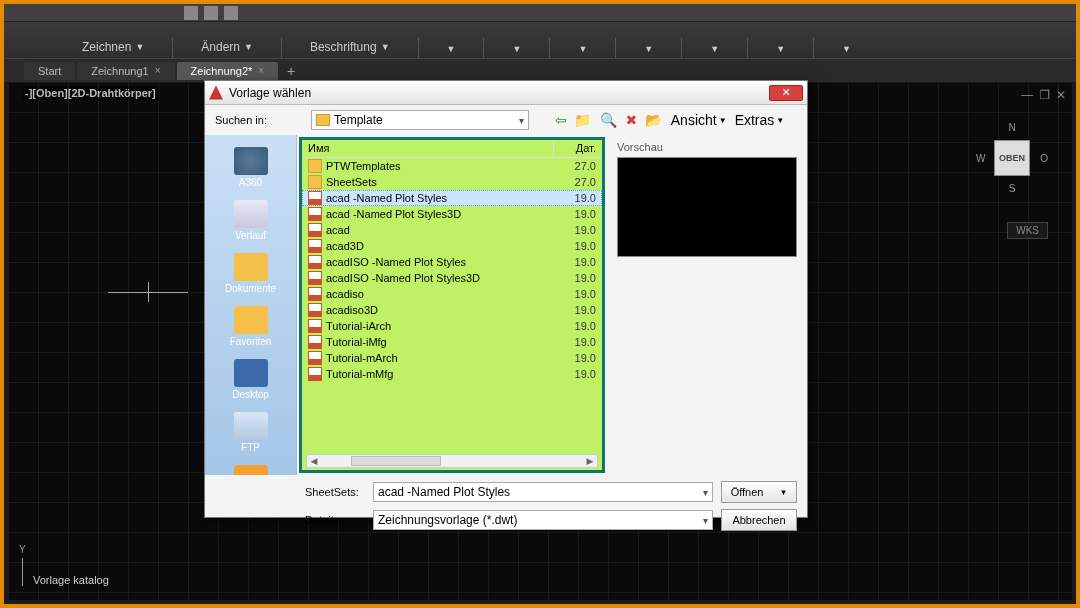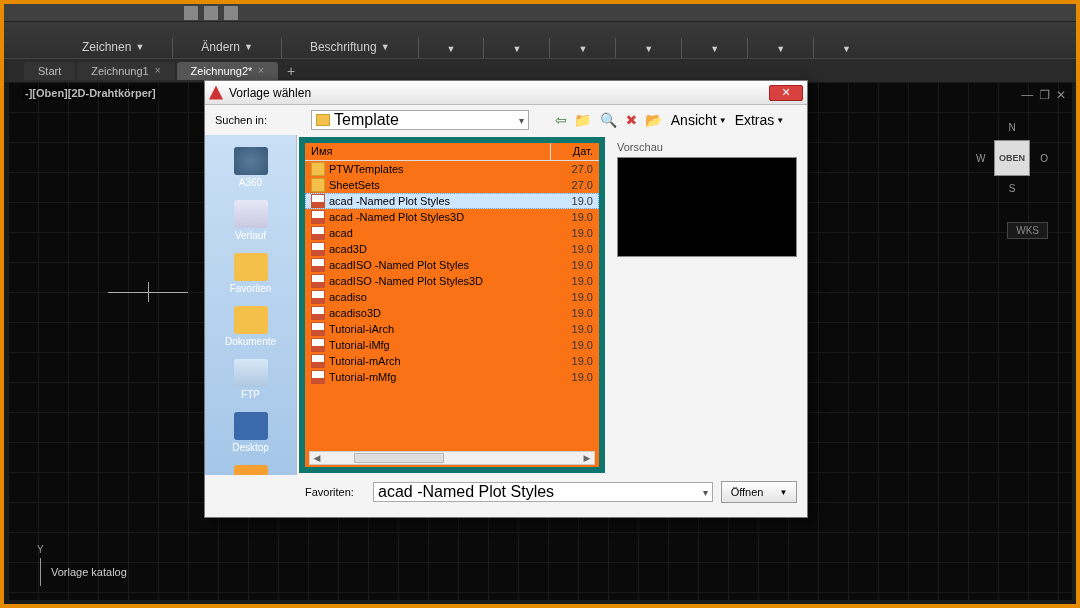--- a/index.html
+++ b/index.html
@@ -20,52 +20,52 @@
 .vp-label { position:absolute; top:4px; left:14px; color:#bbb; font-size:11px; font-weight:bold; background:rgba(0,0,0,.3); padding:1px 3px;}
 .wc-ctrl { position:absolute; top:6px; right:6px; display:flex; gap:6px; color:#888; font-size:12px;}
 .wc-ctrl span { cursor:pointer; }
 .navcube { position:absolute; top:40px; right:24px; width:72px; height:72px; }
 .navcube .face { position:absolute; top:18px; left:18px; width:36px; height:36px; background:#ddd; border:1px solid #888; font-size:9px; font-weight:bold; display:flex; align-items:center; justify-content:center; color:#444; cursor:pointer;}
 .navcube .n { position:absolute; top:0; left:50%; transform:translateX(-50%); color:#999; font-size:10px;}
 .navcube .s { position:absolute; bottom:0; left:50%; transform:translateX(-50%); color:#999; font-size:10px;}
 .navcube .w { position:absolute; left:0; top:50%; transform:translateY(-50%); color:#999; font-size:10px;}
 .navcube .e { position:absolute; right:0; top:50%; transform:translateY(-50%); color:#999; font-size:10px;}
 .wks { position:absolute; top:140px; right:24px; color:#888; font-size:10px; border:1px solid #444; padding:2px 8px; background:#1a1a1a;}
-.cmdline { position:absolute; bottom:14px; left:14px; color:#ccc; font-size:11px; display:flex; align-items:center; gap:10px;margin-left:18px;}
+.cmdline { position:absolute; bottom:14px; left:14px; color:#ccc; font-size:11px; display:flex; align-items:flex-end; gap:10px;}
 .cmdline .y { width:1px; height:28px; background:#999; position:relative;}
 .cmdline .y:before { content:"Y"; position:absolute; top:-14px; left:-3px; color:#999; font-size:10px;}
 .cross { position:absolute; top:210px; left:100px; }
 .cross:before { content:""; position:absolute; width:80px; height:1px; background:#aaa; }
 .cross:after { content:""; position:absolute; width:1px; height:20px; background:#aaa; left:40px; top:-10px;}
 
 
 .dialog { position:absolute; top:76px; left:200px; width:604px; height:438px; background:#f4f4f4; border:1px solid #777; box-shadow: 4px 4px 12px rgba(0,0,0,.6); }
 .dlg-title { height:24px; background:linear-gradient(#fff,#e4e4e4); border-bottom:1px solid #bbb; display:flex; align-items:center; padding:0 4px; font-size:12px; }
 .dlg-title .logo { width:14px; height:14px; background:#cc3333; margin-right:6px; display:inline-block; clip-path: polygon(50% 0,100% 100%,0 100%);}
 .dlg-close { margin-left:auto; width:34px; height:16px; background:#d94040; color:#fff; font-size:11px; display:flex; align-items:center; justify-content:center; border:1px solid #a02020; border-radius:2px; cursor:pointer;}
 .dlg-toolbar { height:30px; display:flex; align-items:center; padding:0 10px; gap:6px; }
 .dlg-toolbar label { font-size:11px; width:90px; text-align:left; padding-right:6px;}
-.combo { flex:0 0 218px; height:20px; border:1px solid #aaa; background:#fff; font-size:16px; display:flex; align-items:center; padding:0 4px; position:relative; cursor:pointer;}
+.combo { flex:0 0 218px; height:20px; border:1px solid #aaa; background:#fff; font-size:12px; display:flex; align-items:center; padding:0 4px; position:relative; cursor:pointer;}
 .combo .icon-folder { width:14px; height:12px; background:#f5c04a; border:1px solid #caa030; margin-right:4px;}
 .combo:after { content:"▾"; position:absolute; right:4px; font-size:10px; color:#555;}
 .tb-icons { display:flex; gap:8px; margin-left:20px; align-items:center;}
 .tb-icons span { font-size:14px; cursor:pointer; }
 .tb-txt { font-size:11px; cursor:pointer; display:flex; align-items:center; gap:2px;}
 .dlg-body { display:flex; height:340px; }
 .sidebar { width:92px; background:linear-gradient(#c9dff5,#a5c6e8); border-right:1px solid #bbb; overflow:hidden; padding-top:6px;}
 .side-item { text-align:center; font-size:10px; color:#fff; padding:6px 2px; cursor:pointer;}
 .side-item .si { width:34px; height:28px; margin:0 auto 2px; border-radius:3px; }
 .si-a360 { background: radial-gradient(circle,#5a7a9a,#3a5a7a);}
 .si-hist { background: linear-gradient(#e8e8f8,#c8c8e0);}
 .si-docs { background:#f5c04a;}
 .si-fav { background:#f5c04a;}
 .si-ftp { background:linear-gradient(#d8e8f8,#b0c8e0);}
 .si-desk { background:#3a6aaa;}
 .si-buzz { background:#f5a030;}
-.filepane { flex:1; background:#f97316; border:6px solid #0f766e; margin:2px; position:relative; overflow:hidden;}
+.filepane { flex:1; background:#bef264; border:3px solid #0f766e; margin:2px; position:relative; overflow:hidden;}
 .fp-header { height:18px; border-bottom:1px solid #ddd; display:flex; font-size:11px; }
 .fp-header .col1 { flex:1; padding:2px 6px; border-right:1px solid #ddd;}
 .fp-header .col2 { width:48px; padding:2px 6px; text-align:right;}
 .fp-list { overflow:auto; height:300px;}
 .fp-row { display:flex; font-size:11px; padding:1px 6px; align-items:center; cursor:pointer; }
 .fp-row.sel { background:#cde6ff; border:1px dotted #6aa0e0; padding:0 5px;}
 .fp-row .fi { width:14px; height:14px; margin-right:4px; flex-shrink:0;}
 .fi-folder { background:#f5c04a; border:1px solid #caa030;}
 .fi-dwt { background:#fff; border:1px solid #cc5030; position:relative;}
 .fi-dwt:after { content:""; position:absolute; bottom:0; left:0; right:0; height:5px; background:#cc5030;}
@@ -198,24 +198,24 @@
         <span class="tb-txt">
             <span>Extras</span> 
             <span style="font-size:8px">▼</span>
           </span>
       </div>
     </div>
     <div class="dlg-body">
       <div class="sidebar">
         <div class="side-item"><div class="si si-a360"></div><span>A360</span></div>
         <div class="side-item"><div class="si si-hist"></div><span>Verlauf</span></div>
+        <div class="side-item"><div class="si si-docs"></div><span>Dokumente</span></div>
         <div class="side-item"><div class="si si-fav"></div><span>Favoriten</span></div>
-        <div class="side-item"><div class="si si-docs"></div><span>Dokumente</span></div>
+        <div class="side-item"><div class="si si-desk"></div><span>Desktop</span></div>
         <div class="side-item"><div class="si si-ftp"></div><span>FTP</span></div>
-        <div class="side-item"><div class="si si-desk"></div><span>Desktop</span></div>
         <div class="side-item">
             <div class="si si-buzz"></div>
           </div>
       </div>
       <div class="filepane">
         <div class="fp-header">
           <div class="col1">Имя</div>
           <div class="col2">Дат.</div>
         </div>
         <div class="fp-list" id="fp-list">
@@ -296,24 +296,33 @@
             <div class="arr" style="margin-left:auto">▶</div>
         </div>
       </div>
       <div class="preview">
         <div class="pv-label">Vorschau</div>
         <div class="pv-box"></div>
       </div>
     </div>
     <div class="dlg-bottom">
       <div class="dlg-row">
-        <label>Favoriten:</label>
+        <label>SheetSets:</label>
         <div class="combo" style="flex:1">
             <span>acad -Named Plot Styles</span>
           </div>
         <div class="dlg-btn">
             <span>Öffnen</span>
             <span style="font-size:8px">▼</span>
           </div>
       </div>
+      <div class="dlg-row">
+        <label>Dateityp:</label>
+        <div class="combo" style="flex:1">
+            <span>Zeichnungsvorlage (*.dwt)</span>
+          </div>
+        <div class="dlg-btn">
+            <span>Abbrechen</span>
+          </div>
+      </div>
     </div>
   </div>
 </div>
 
 </body></html>

